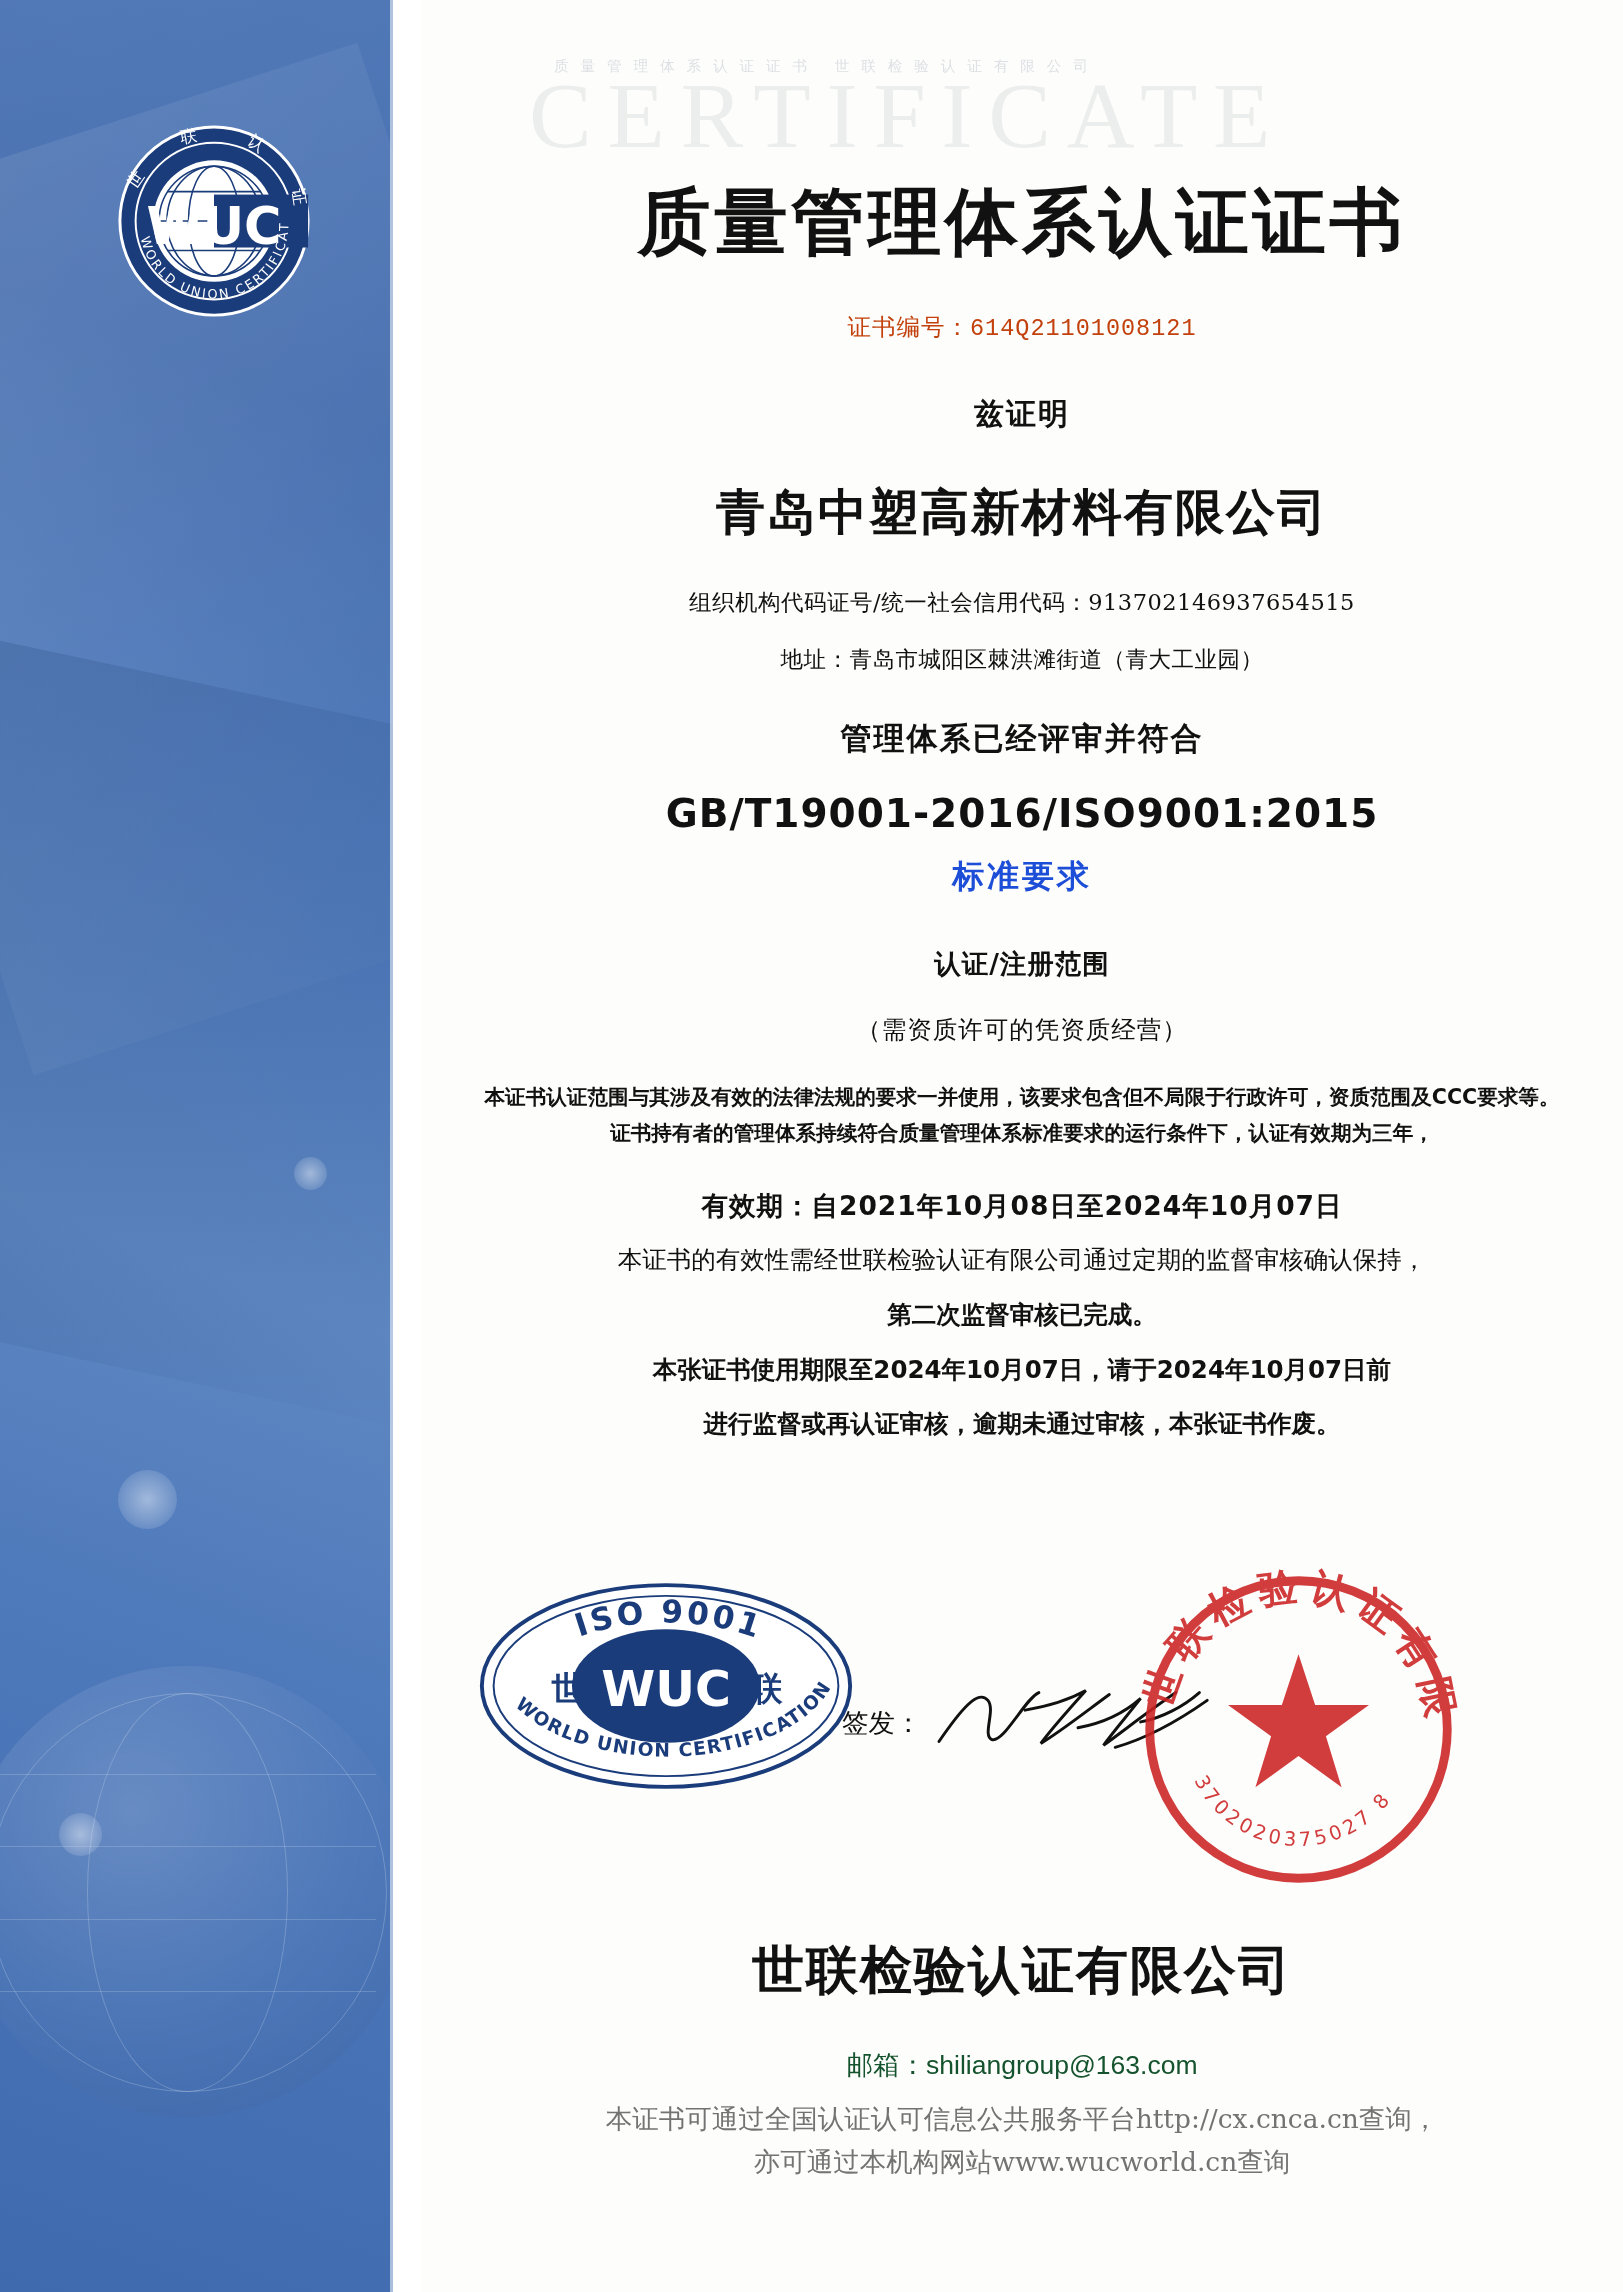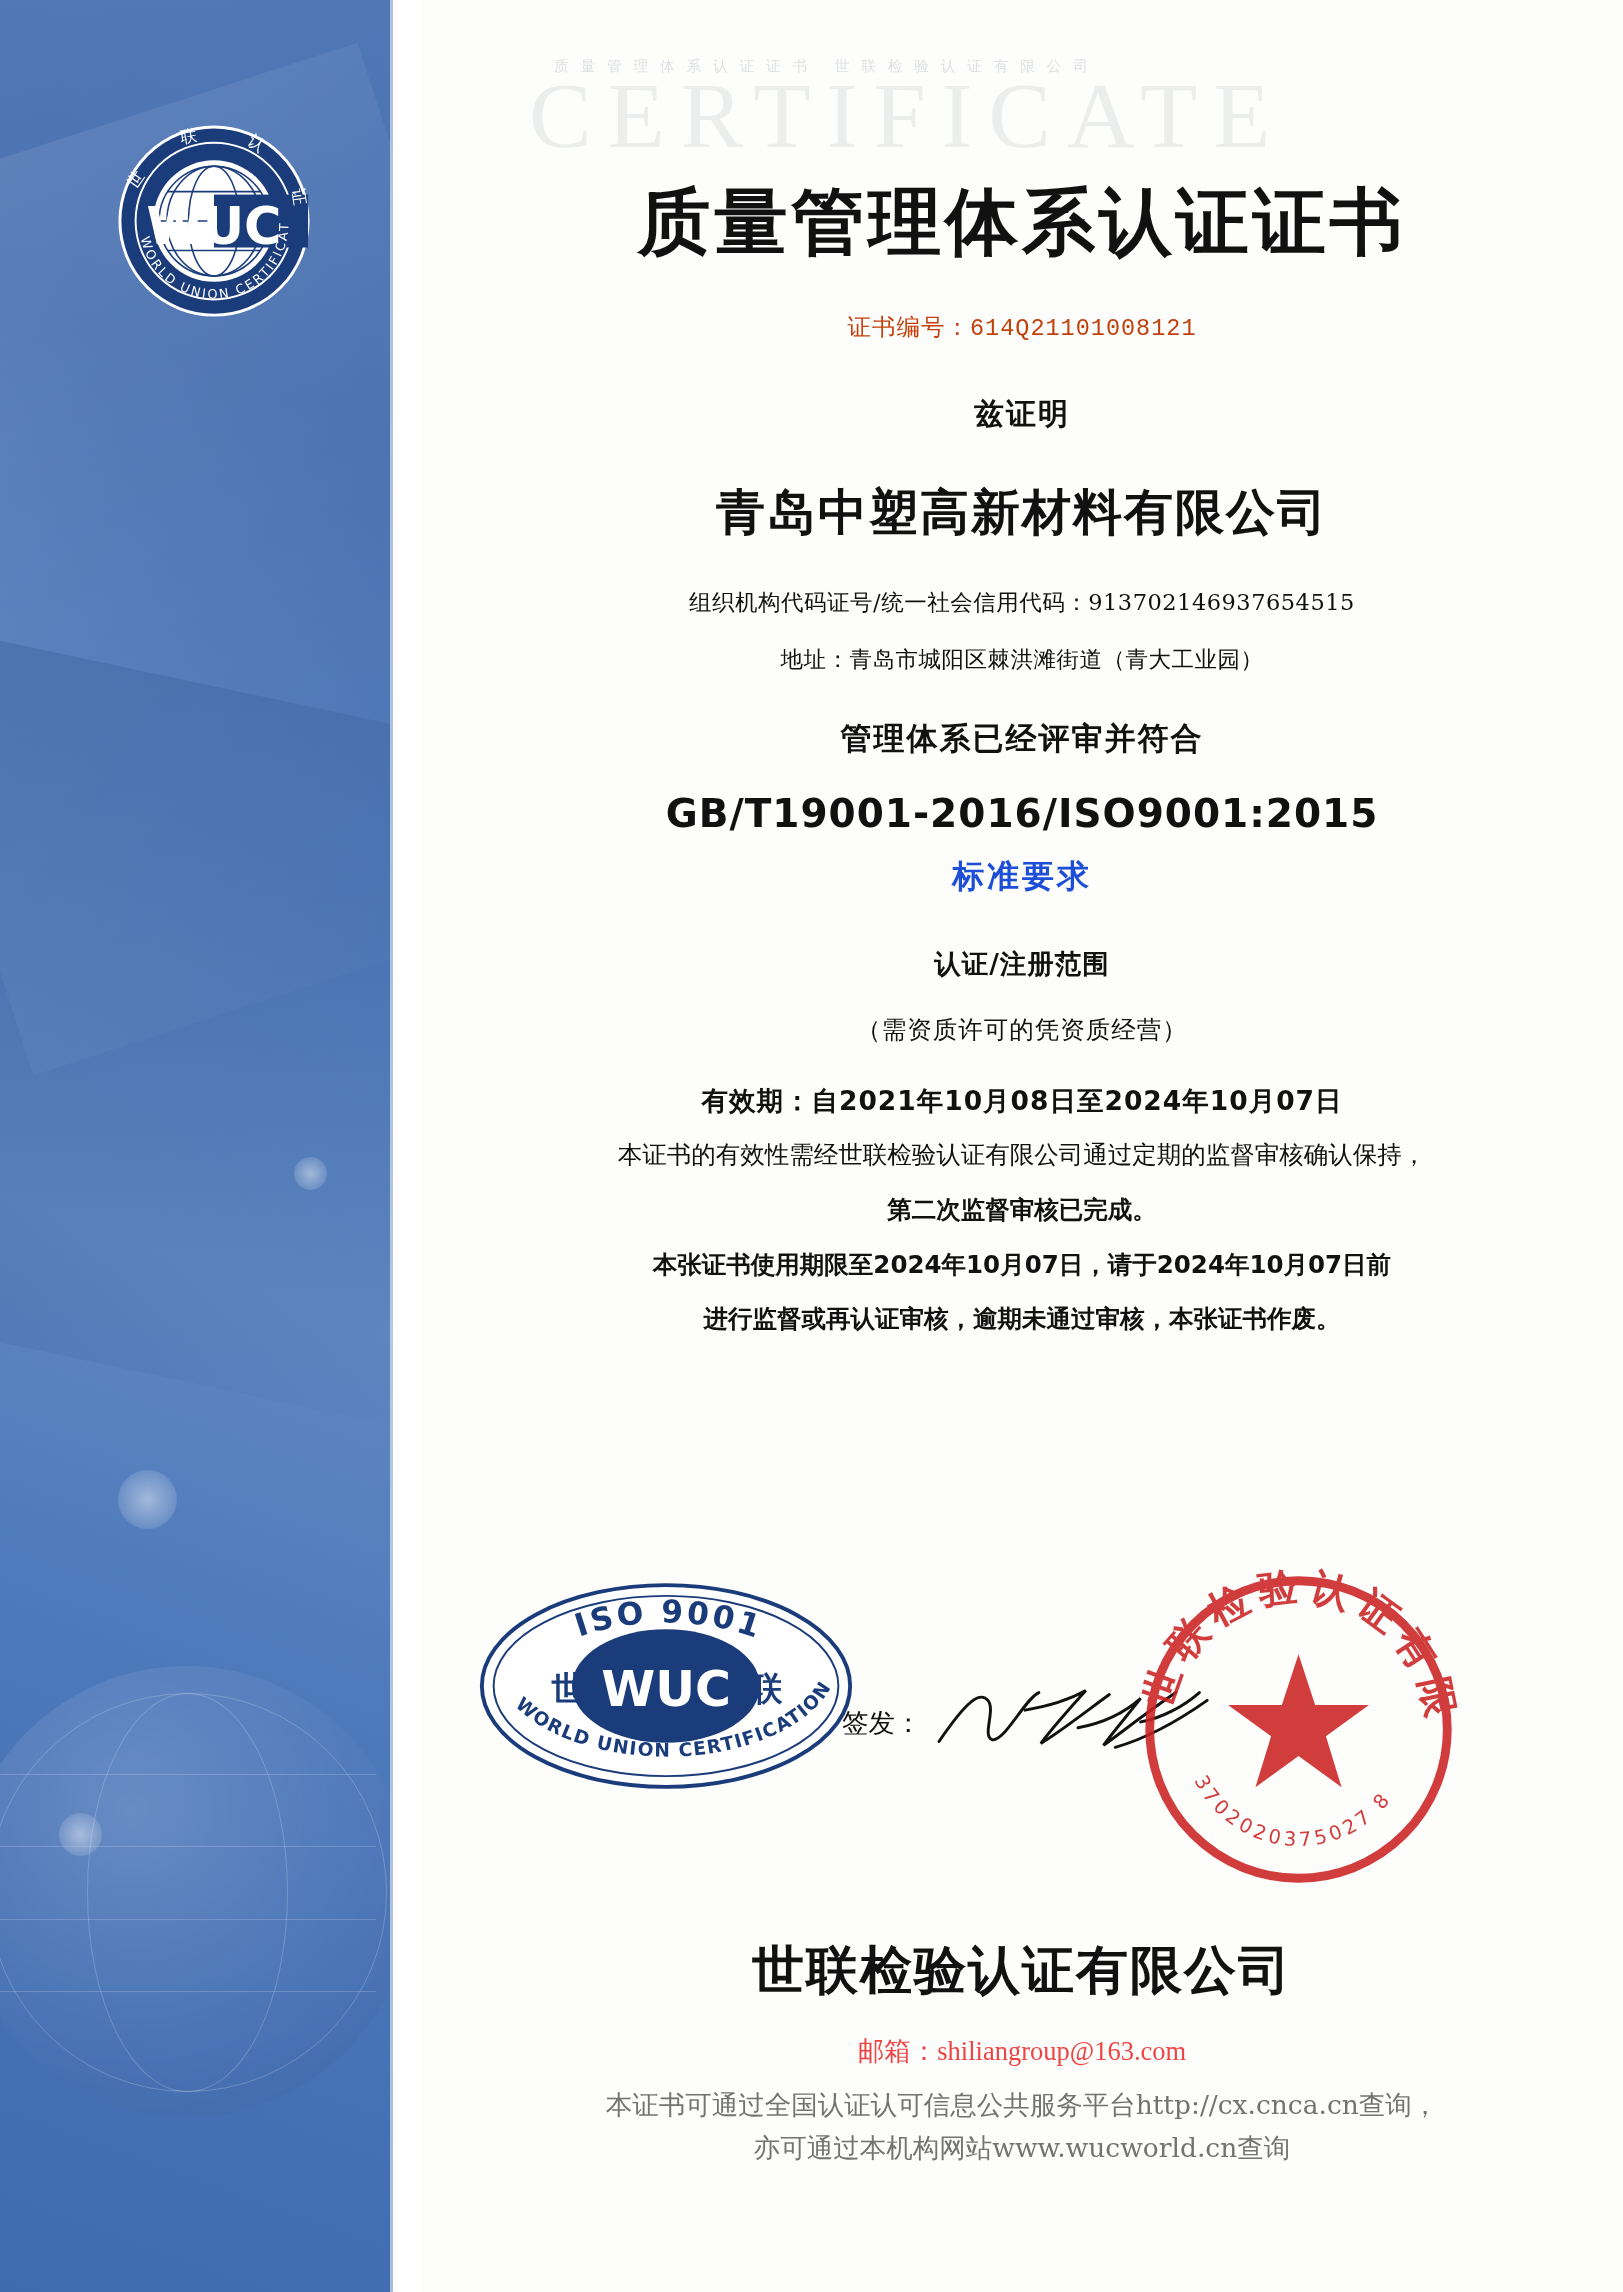--- a/index.html
+++ b/index.html
@@ -309,24 +309,24 @@
     text-align: center;
   }
   .issuer {
     font-size: 52px;
     font-weight: bold;
     color: #111;
     letter-spacing: 2px;
     font-family: "DejaVu Sans", sans-serif;
   }
   .email {
-    margin-top: 27px;
+    margin-top: 41px;
     font-size: 26.5px;
-    color: #ef4444;
-    font-family: Liberation Serif, serif;
+    color: #14532d;
+    font-family: Liberation Sans, sans-serif;
   }
   .footnote {
     margin-top: 15.7px;
     font-size: 26.5px;
     color: #737373;
     line-height: 1.5;
     font-family: "DejaVu Serif", serif;
   }
 </style>
 </head>
@@ -405,20 +405,24 @@
 
     <div class="standard">GB/T19001-2016/ISO9001:2015</div>
 
     <div class="standard-sub">标准要求</div>
 
     <div class="scope-label">认证/注册范围</div>
 
 
     <div class="scope-note">（需资质许可的凭资质经营）</div>
 
+    <div class="legal">
+      <div>本证书认证范围与其涉及有效的法律法规的要求一并使用，该要求包含但不局限于行政许可，资质范围及CCC要求等。</div>
+      <div>证书持有者的管理体系持续符合质量管理体系标准要求的运行条件下，认证有效期为三年，</div>
+    </div>
 
     <div class="validity">有效期：自2021年10月08日至2024年10月07日</div>
 
     <div class="validity-note">本证书的有效性需经世联检验认证有限公司通过定期的监督审核确认保持，</div>
     <div class="validity-note bold">第二次监督审核已完成。</div>
     <div class="validity-note bold">本张证书使用期限至2024年10月07日，请于2024年10月07日前</div>
     <div class="validity-note bold">进行监督或再认证审核，逾期未通过审核，本张证书作废。</div>
 
     <div class="seal-row">
 

